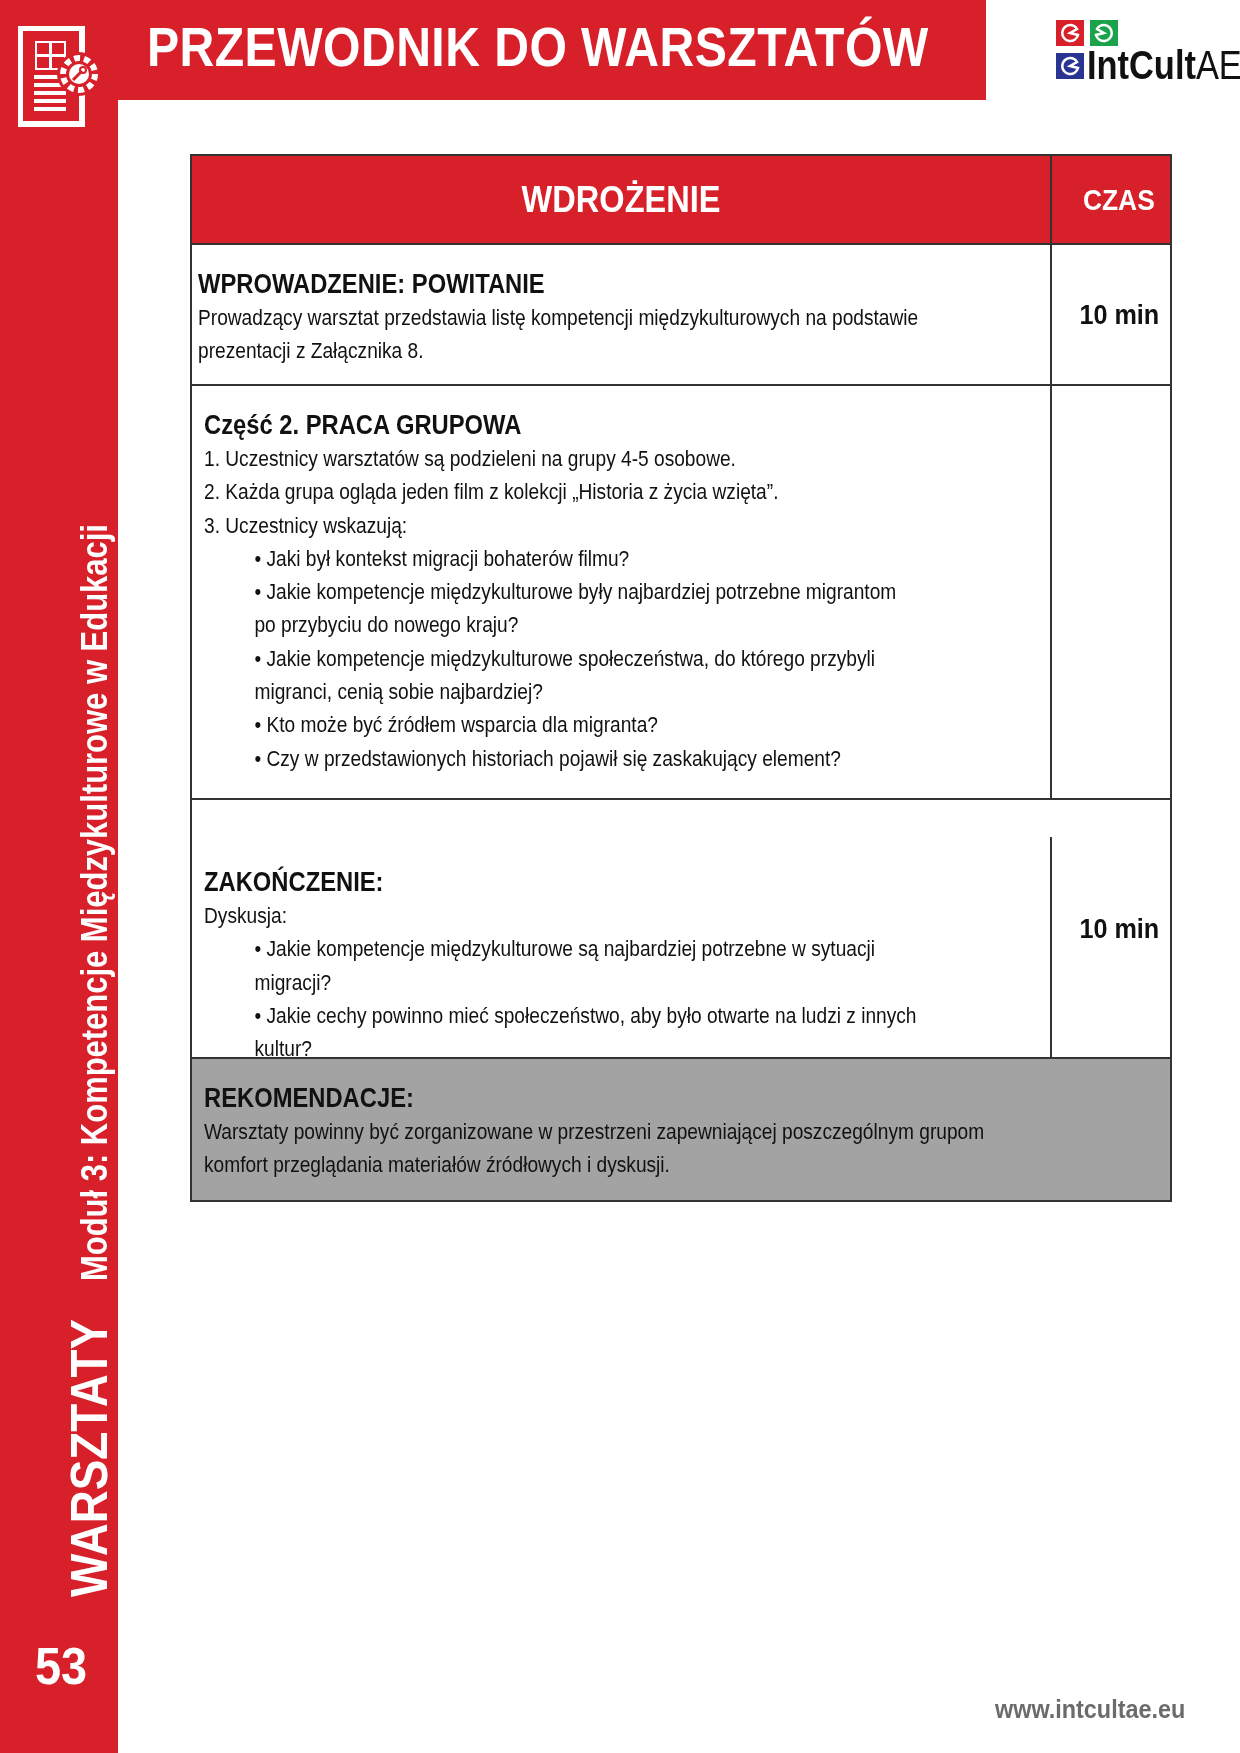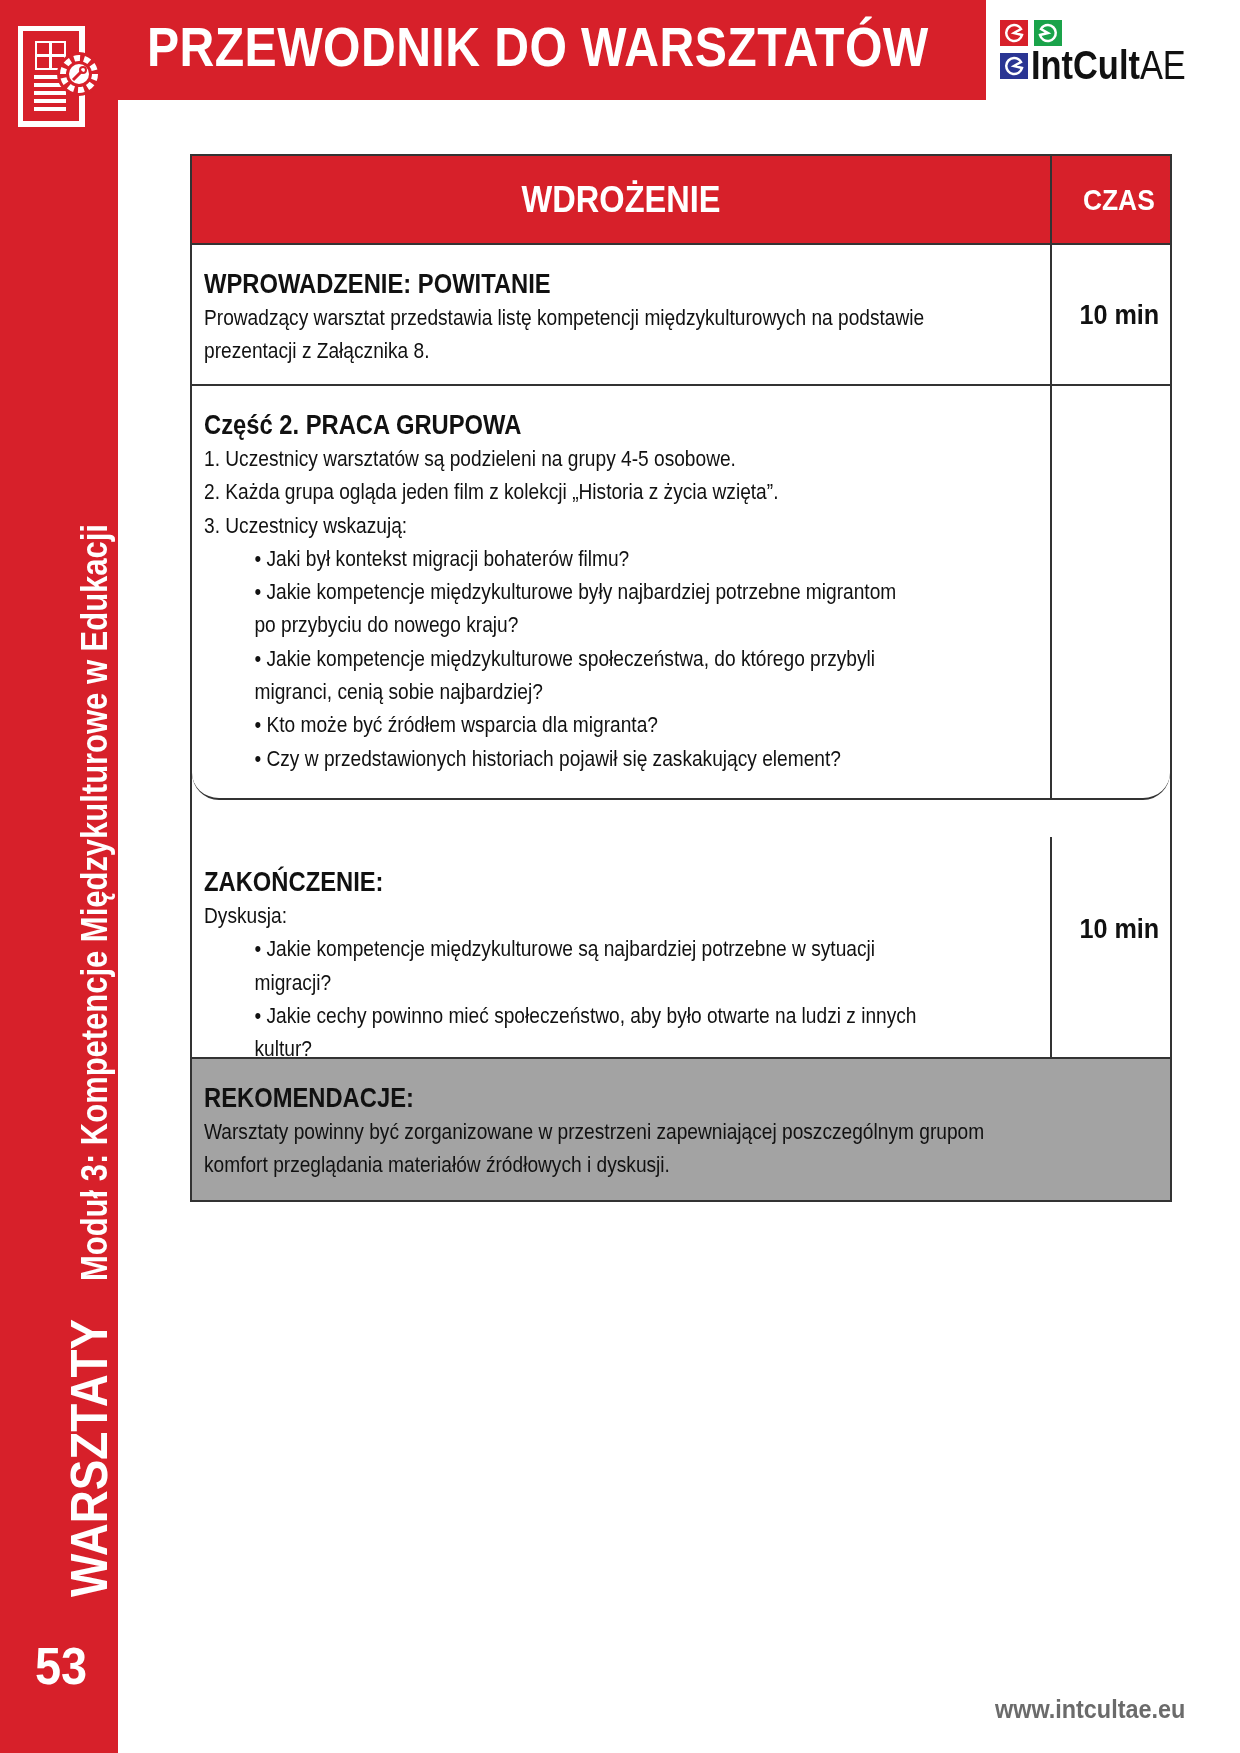--- a/index.html
+++ b/index.html
@@ -17,21 +17,21 @@
     .doc-icon {
       position: absolute; left: 18px; top: 26px; width: 82px; height: 104px;
     }
     .header-title {
       position: absolute; left: 147px; top: 14px;
       font-family: "Liberation Sans", sans-serif; font-weight: bold;
       font-size: 56px; color: #ffffff; letter-spacing: 0.5px;
       transform: scaleX(0.86); transform-origin: left top; white-space: nowrap;
     }
 
-    .logo { position: absolute; left: 1000px; top: 20px; width: 180px; height: 66px; }
+    .logo { position: absolute; left: 1056px; top: 20px; width: 180px; height: 66px; }
     .logo .sq {
       position: absolute; width: 28px; height: 26px;
       display: flex; align-items: center; justify-content: center;
     }
     .logo .sq-red { left: 0; top: 0; background: #d7202a; }
     .logo .sq-green { left: 34px; top: 0; background: #1aa34a; }
     .logo .sq-blue { left: 0; top: 33px; background: #2a3593; }
     .logo .brand {
       position: absolute; left: 31px; top: 25px; font-size: 40px; line-height: 40px;
       color: #111; white-space: nowrap; transform: scaleX(0.86); transform-origin: left top;
@@ -73,25 +73,25 @@
       transform: scaleX(0.88); transform-origin: left center; display: block; white-space: nowrap;
     }
     .line {
       font-size: 22px; line-height: 33.3px; white-space: nowrap;
       transform: scaleX(0.87); transform-origin: left center; display: block;
     }
     .indent { padding-left: 58px; }
     .time-value { font-weight: bold; font-size: 28px; transform: scaleX(0.9); display: inline-block; }
 
     .r1 { height: 141px; padding-top: 24px; }
-    .r2 { height: 414px; padding-top: 22px; border-radius: 27px; }
+    .r2 { height: 414px; padding-top: 22px; }
     .r3 { height: 259px; padding-top: 24px; }
     .r1 .cell-main, .r2 .cell-main, .r3 .cell-main { padding-top: 0; }
     .row.r1, .row.r2, .row.r3 { padding-top: 0; }
-    .r1 .cell-main { padding-top: 22px; }
+    .r1 .cell-main { padding-top: 22px; padding-left: 6px; }
     .r2 .cell-main { padding-top: 22px; }
     .r3 .cell-main { padding-top: 28px; margin-top: 37px; }
 
     .reco { background: #a3a3a3; height: 141px; padding: 22px 12px 0 12px; display: block; }
 
     .footer-url {
       position: absolute; left: 995px; top: 1694px;
       font-weight: bold; font-size: 26px; color: #6b6b6b;
       transform: scaleX(0.9); transform-origin: left top; white-space: nowrap;
     }

